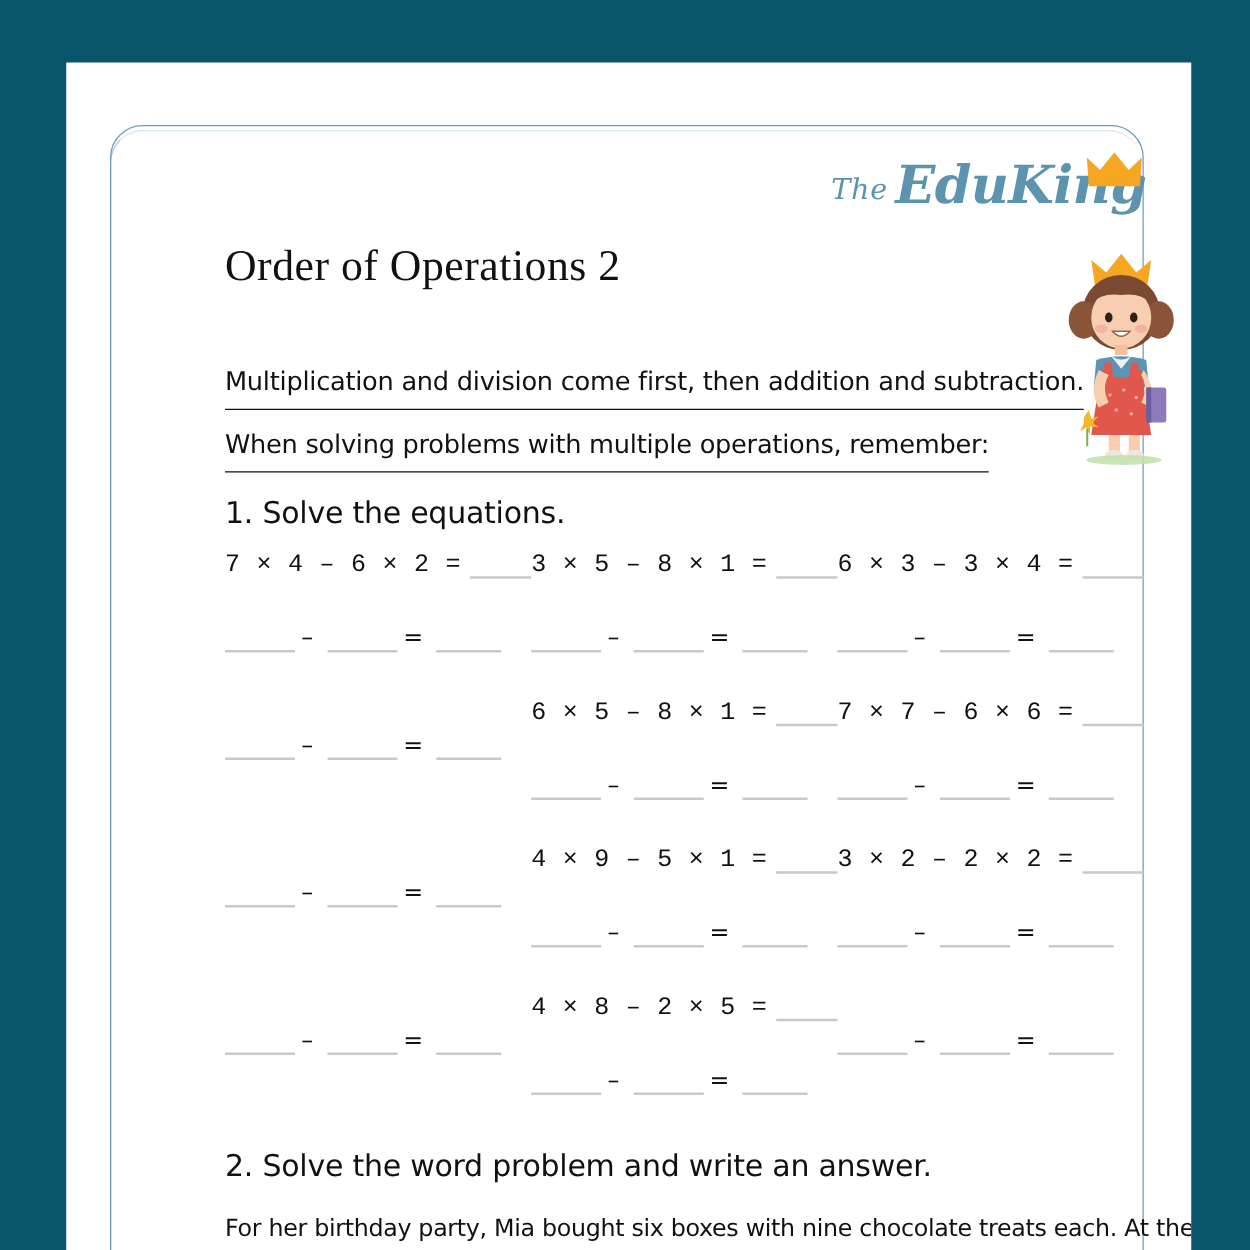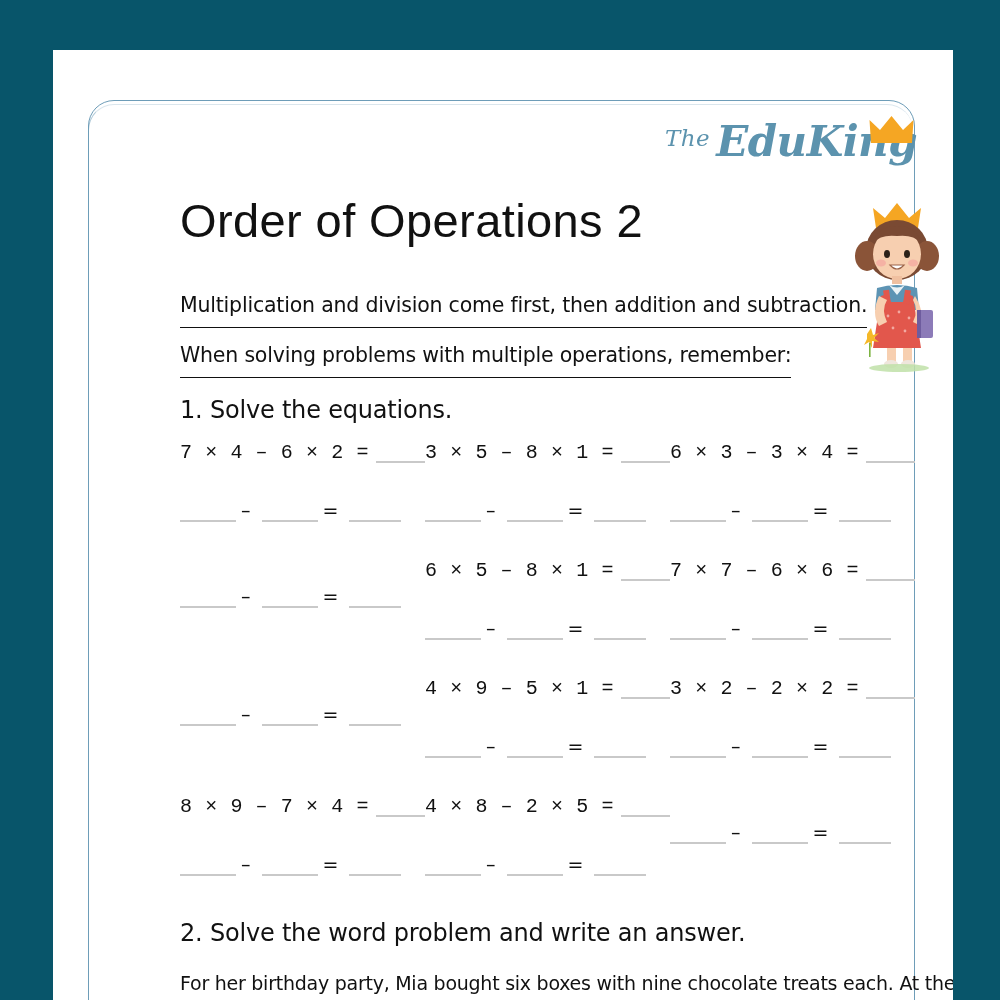--- a/index.html
+++ b/index.html
@@ -51,21 +51,21 @@
     box-sizing: border-box;
   }
 
   
   #logo {
     position: absolute;
     right: 36px;
     top: 60px;
     height: 62px;
     display: flex;
-    align-items: center;
+    align-items: flex-end;
     white-space: nowrap;
   }
   .logo-the {
     font-family: "DejaVu Serif", serif;
     font-style: italic;
     font-size: 23px;
     color: #5C93AE;
     letter-spacing: .5px;
     margin-right: 6px;
     margin-bottom: 7px;
@@ -83,22 +83,22 @@
     position: absolute;
     right: 2px;
     top: -2px;
   }
 
   
   #title {
     position: absolute;
     left: 127px;
     top: 143px;
-    font-family: Liberation Sans, sans-serif;
-    font-size: 47px;
+    font-family: Liberation Serif, serif;
+    font-size: 35px;
     color: #111;
     letter-spacing: 0.4px;
   }
 
   
   #instructions {
     position: absolute;
     left: 127px;
     top: 235px;
     width: 720px;
@@ -401,24 +401,20 @@
             <span class="blank blank-b1"></span>
             <span class="op">–</span>
             <span class="blank blank-b2"></span>
             <span class="op">=</span>
             <span class="blank blank-b3"></span>
           </div>
         </div>
       </div>
       <div class="eq-row">
         <div class="eq-cell">
-          <div class="eq-line1">
-            <span>8 × 9 – 7 × 4 =</span>
-            <span class="blank blank-ans"></span>
-          </div>
           <div class="eq-line2">
             <span class="blank blank-b1"></span>
             <span class="op">–</span>
             <span class="blank blank-b2"></span>
             <span class="op">=</span>
             <span class="blank blank-b3"></span>
           </div>
         </div>
         <div class="eq-cell">
           <div class="eq-line1">

